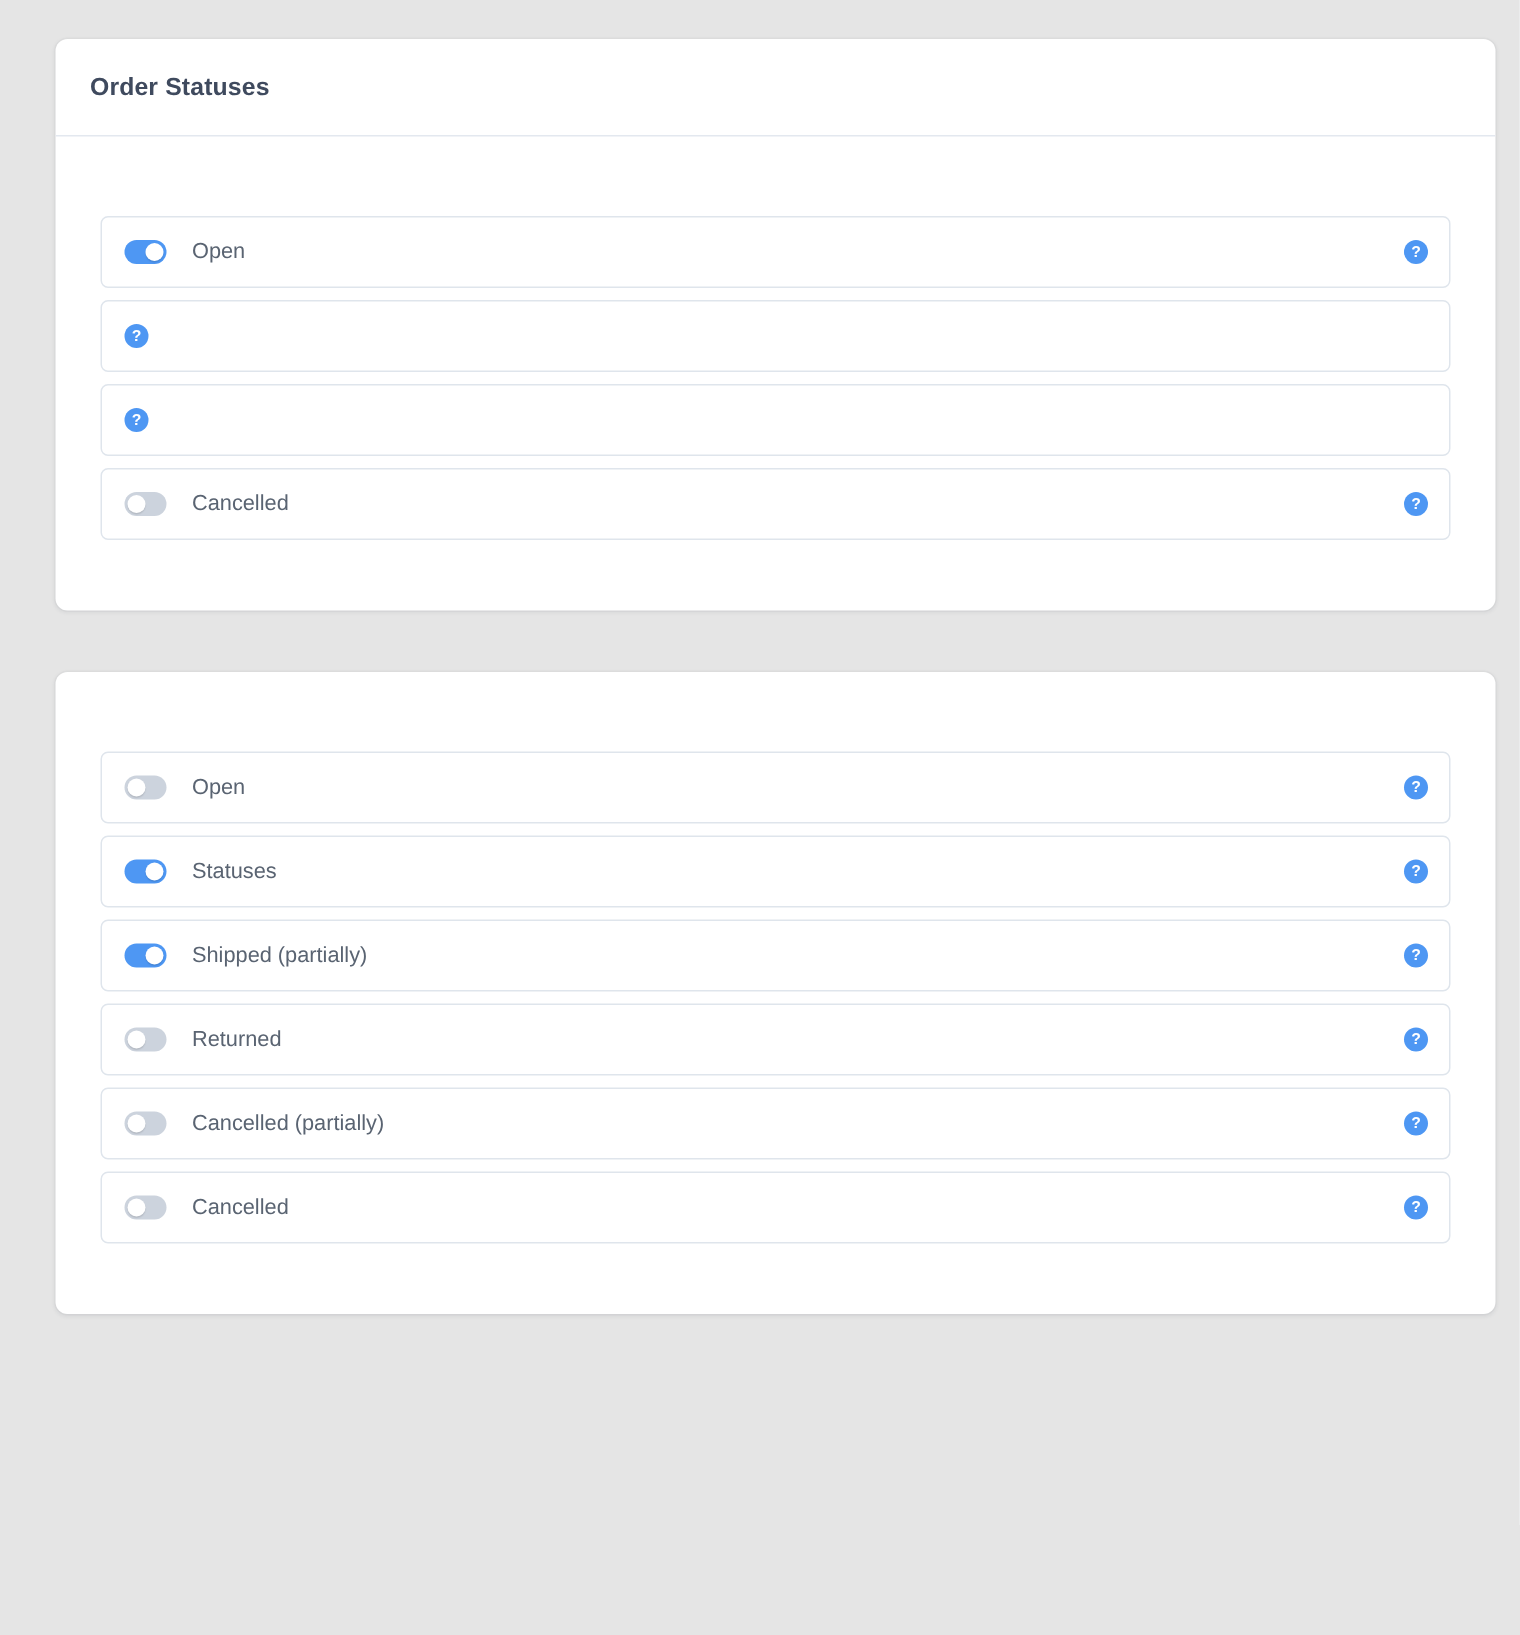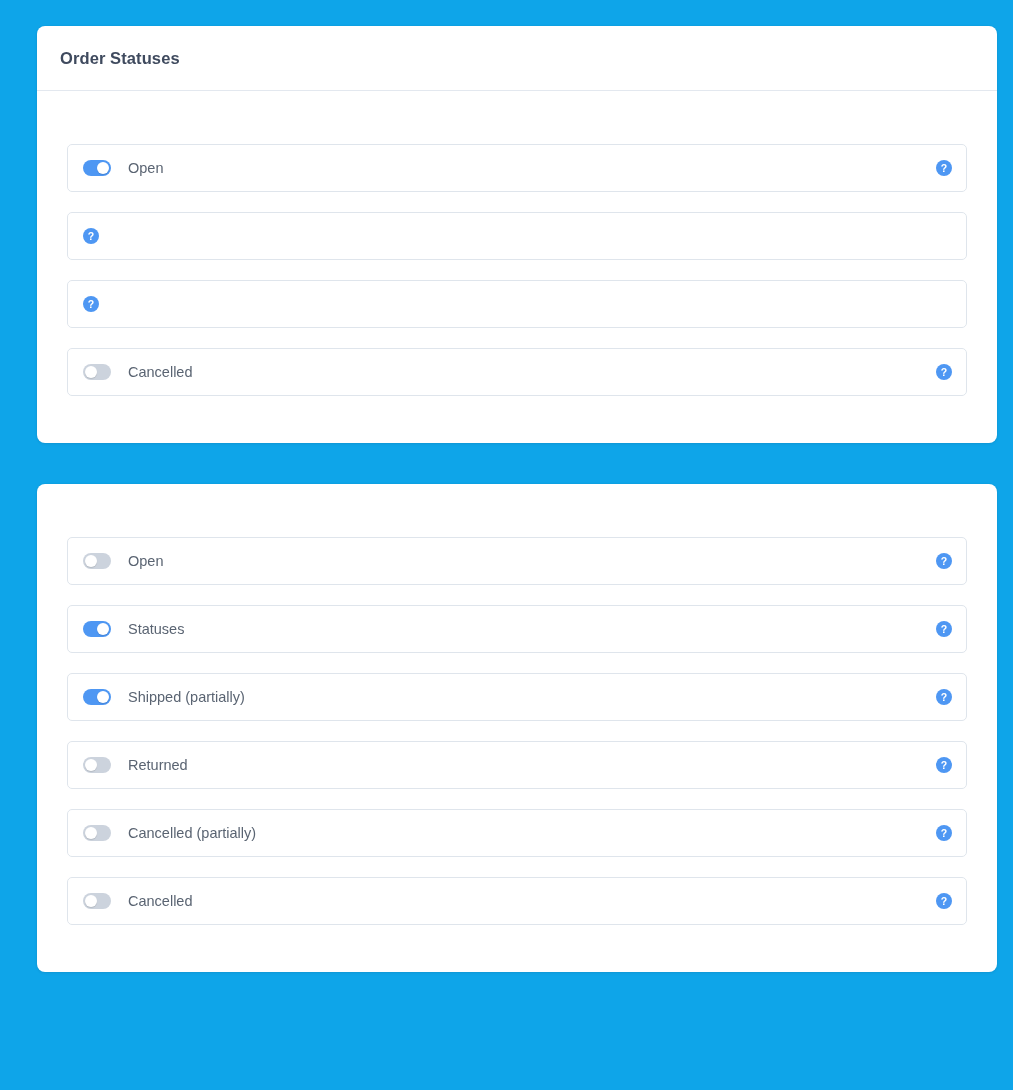--- a/index.html
+++ b/index.html
@@ -9,21 +9,21 @@
     width: 1013px;
     height: 1090px;
     background: #f6f8fa;
     font-family: "Liberation Sans", sans-serif;
     -webkit-font-smoothing: antialiased;
   }
 
   .page {
     width: 1013px;
     min-height: 1090px;
-    background: #0ea5e9;
+    background: #e5e5e5;
     padding: 26px 16px 18px 37px;
     display: flex;
     flex-direction: column;
     gap: 41px;
   }
 
   
   .card {
     width: 960px;
     background: #ffffff;
@@ -44,21 +44,21 @@
     font-size: 16.5px;
     font-weight: bold;
     color: #3f4a5e;
     letter-spacing: 0.1px;
   }
 
   .card-body {
     padding: 53px 30px 47px 30px;
     display: flex;
     flex-direction: column;
-    gap: 20px;
+    gap: 8px;
   }
 
   
   .status-row {
     height: 48px;
     border: 1px solid #dfe5ec;
     border-radius: 5px;
     background: #ffffff;
     display: flex;
     align-items: center;

